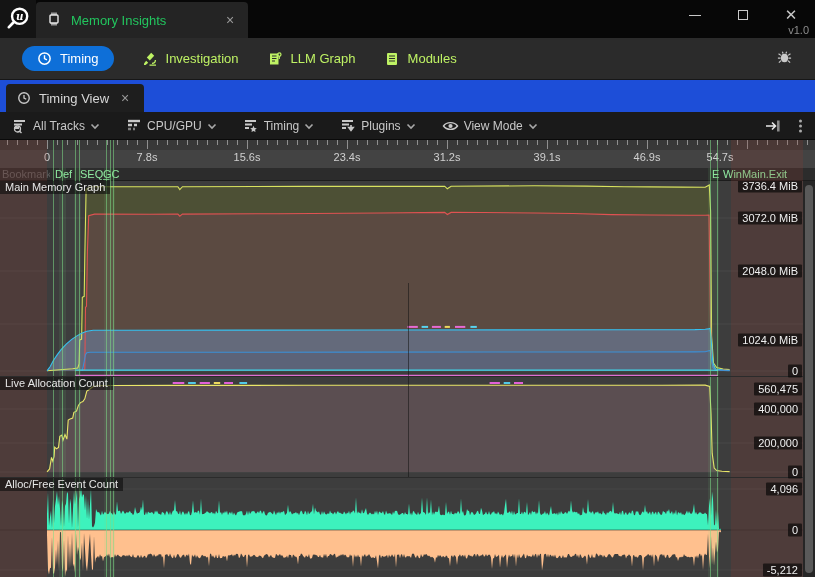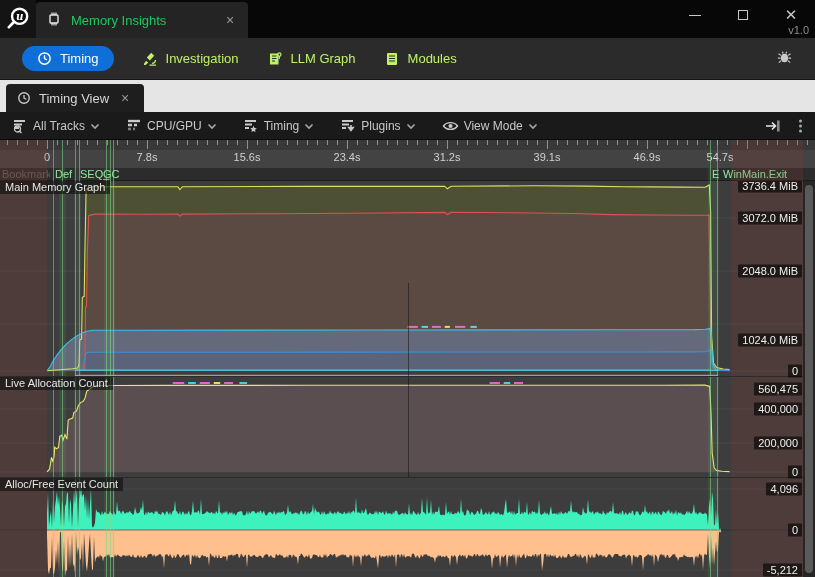--- a/index.html
+++ b/index.html
@@ -19,21 +19,21 @@
   .maxbox{width:10px;height:10px;border:1.5px solid #c8c8c8;}
   .version{position:absolute;right:6px;top:24px;color:#8d8d8d;font-size:11px;}
   
   .toolbar{position:absolute;top:38px;left:0;width:815px;height:42px;background:#2b2b2b;border-bottom:1px solid #171717;
     display:flex;align-items:center;padding-left:22px;gap:28px;}
   .tbtn{display:flex;align-items:center;gap:8px;color:#bef264;font-size:13px;}
   .tbtn.active{background:#0e6fd8;color:#fff;border-radius:15px;padding:5px 15px;}
   .tbtn svg{display:block;}
   .bug{position:absolute;right:22px;top:11px;color:#c9c9c9;}
   
-  .tabrow{position:absolute;top:80px;left:0;width:815px;height:32px;background:#e5e5e5;}
+  .tabrow{position:absolute;top:80px;left:0;width:815px;height:32px;background:#1d4ed8;}
   .doctab{position:absolute;left:6px;top:4px;height:28px;background:#1e1e1e;border-radius:4px 4px 0 0;
     display:flex;align-items:center;gap:8px;padding:0 11px;color:#d8d8d8;font-size:13px;}
   
   .filterbar{position:absolute;top:112px;left:0;width:815px;height:28px;background:#1a1a1a;border-bottom:1px solid #0a0a0a;
     display:flex;align-items:center;padding-left:12px;gap:26px;}
   .fitem{display:flex;align-items:center;gap:5px;color:#c8c8c8;font-size:12px;}
   .fright{margin-left:auto;display:flex;align-items:center;gap:16px;padding-right:12px;}
   .chev{color:#a8a8a8;}
   
   .ruler{position:absolute;top:140px;left:0;width:815px;height:28px;background:#434343;}

